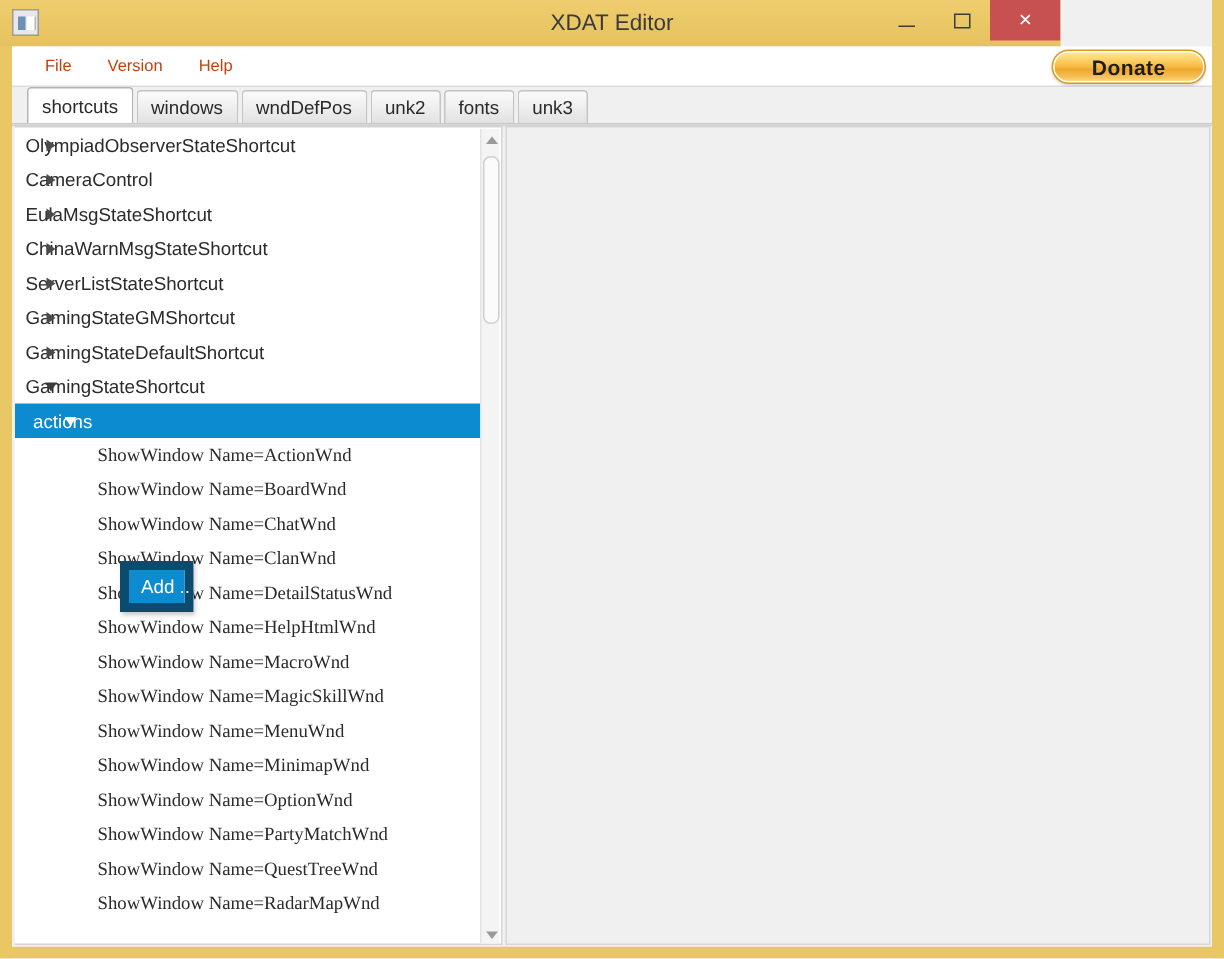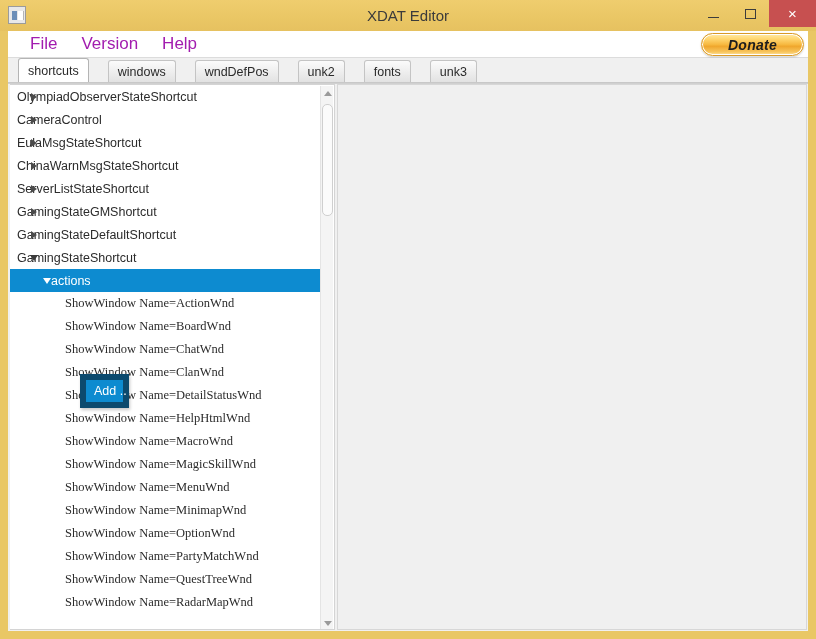--- a/index.html
+++ b/index.html
@@ -29,21 +29,21 @@
     box-sizing: border-box;
     border: 8px solid #e9c765;
     border-top: none;
     background: #f0f0f0;
   }
 
   
   .titlebar {
     position: absolute;
     left: 0; top: 0;
-    width: 816px;
+    width: 707px;
     height: 31px;
     background: linear-gradient(to bottom, #efcd6e 0%, #eac765 55%, #e6c160 100%);
     overflow: hidden;
   }
   .title-text {
     position: absolute;
     left: 0; top: 0;
     width: 816px;
     line-height: 31px;
     text-align: center;
@@ -118,22 +118,22 @@
     position: absolute;
     left: 8px; top: 31px;
     width: 800px;
     height: 26px;
     background: #ffffff;
     border-bottom: 1px solid #dcdcdc;
     display: flex;
     align-items: center;
   }
   .menu-item {
-    font-size: 17px;
-    color: #a21caf;
+    font-size: 11px;
+    color: #c2410c;
     padding: 3px 9px;
     margin-left: 6px;
     cursor: default;
   }
   .menu-item:first-child { margin-left: 13px; }
 
   .donate-btn {
     position: absolute;
     right: 4px;
     top: 2px;
@@ -145,38 +145,36 @@
     box-shadow: 0 0 0 1px #ffffff inset, 0 1px 2px rgba(0,0,0,.18);
     box-sizing: border-box;
     display: flex;
     align-items: center;
     justify-content: center;
     cursor: pointer;
   }
   .donate-label {
     font-size: 14px;
     font-weight: bold;
-    font-style: italic;
     color: #1d1d1d;
     letter-spacing: .3px;
   }
 
   
   .tabstrip {
     position: absolute;
     left: 8px; top: 58px;
     width: 800px;
     height: 25px;
     background: #f0f0f0;
     border-bottom: 1px solid #c8c8c8;
     display: flex;
     align-items: flex-end;
     padding-left: 10px;
     box-sizing: border-box;
-    gap: 17px;
   }
   .tab {
     height: 22px;
     padding: 0 9px;
     margin-right: 2px;
     display: flex;
     align-items: center;
     font-size: 12.5px;
     color: #2a2a2a;
     background: linear-gradient(to bottom, #fbfbfb 0%, #ececec 60%, #e2e2e2 100%);
@@ -229,21 +227,21 @@
     position: relative;
     height: 23px;
     display: flex;
     align-items: center;
     font-size: 12.5px;
     color: #2b2b2b;
     cursor: default;
     white-space: nowrap;
   }
   .tree-row.level0 { padding-left: 7px; }
-  .tree-row.level1 { padding-left: 41px; align-items: center; }
+  .tree-row.level1 { padding-left: 12px; align-items: center; }
   .tree-row.level2 { padding-left: 55px; font-family: Liberation Serif, serif; }
   .tree-row.selected {
     background: #0d8bd0;
     color: #ffffff;
   }
 
   .tri {
     position: absolute;
     width: 0; height: 0;
     border-style: solid;

